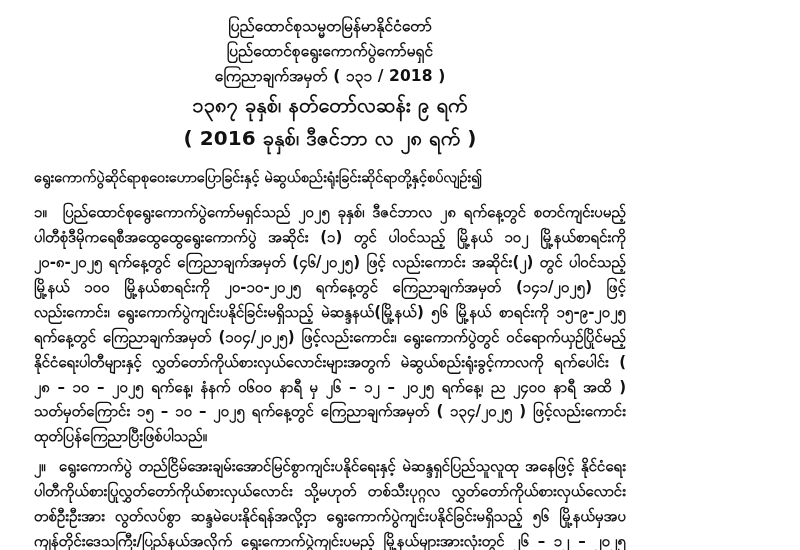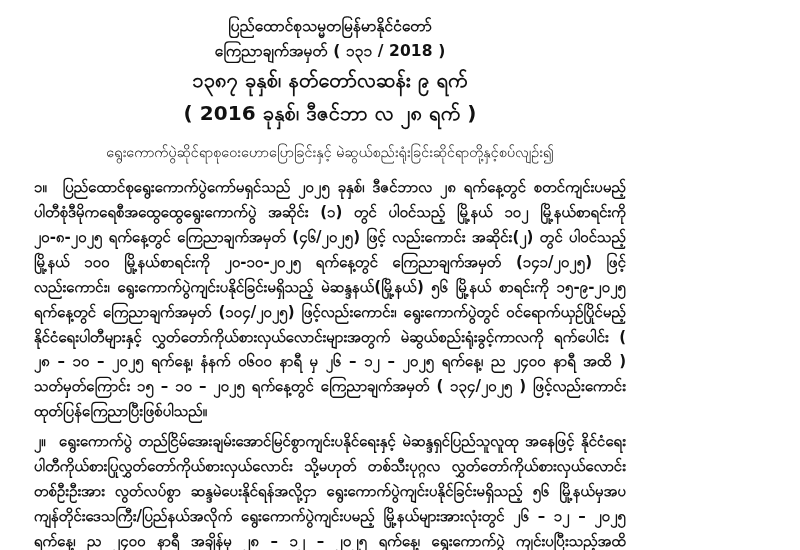--- a/index.html
+++ b/index.html
@@ -32,22 +32,21 @@
     line-height: 1.62;
     letter-spacing: 0.1px;
     color: #111;
     white-space: nowrap;
   }
   .hline.small {
     font-size: 20px;
   }
   .subject-block {
     margin-top: 12px;
-    text-align: center;
-    font-weight: normal;
+    font-weight: bold;
     font-size: 14.5px;
     line-height: 1.6;
     color: #111;
   }
   .subject-line {
     white-space: nowrap;
   }
   .body-block {
     margin-top: 11px;
   }
@@ -68,20 +67,21 @@
     margin-top: 5px;
   }
 </style>
 </head>
 <body>
 
 <div class="page">
 
   <div class="header-block">
     <div class="hline">ပြည်ထောင်စုသမ္မတမြန်မာနိုင်ငံတော်</div>
+    <div class="hline">ပြည်ထောင်စုရွေးကောက်ပွဲကော်မရှင်</div>
     <div class="hline">ကြေညာချက်အမှတ် ( ၁၃၁ / 2018 )</div>
     <div class="hline small">၁၃၈၇ ခုနှစ်၊ နတ်တော်လဆန်း  ၉  ရက်</div>
     <div class="hline small">( 2016 ခုနှစ်၊ ဒီဇင်ဘာ  လ  ၂၈  ရက် )</div>
   </div>
 
   <div class="subject-block">
     <div class="subject-line">ရွေးကောက်ပွဲဆိုင်ရာစုဝေးဟောပြောခြင်းနှင့် မဲဆွယ်စည်းရုံးခြင်းဆိုင်ရာတို့နှင့်စပ်လျဉ်း၍</div>
   </div>
 
   <div class="body-block">

